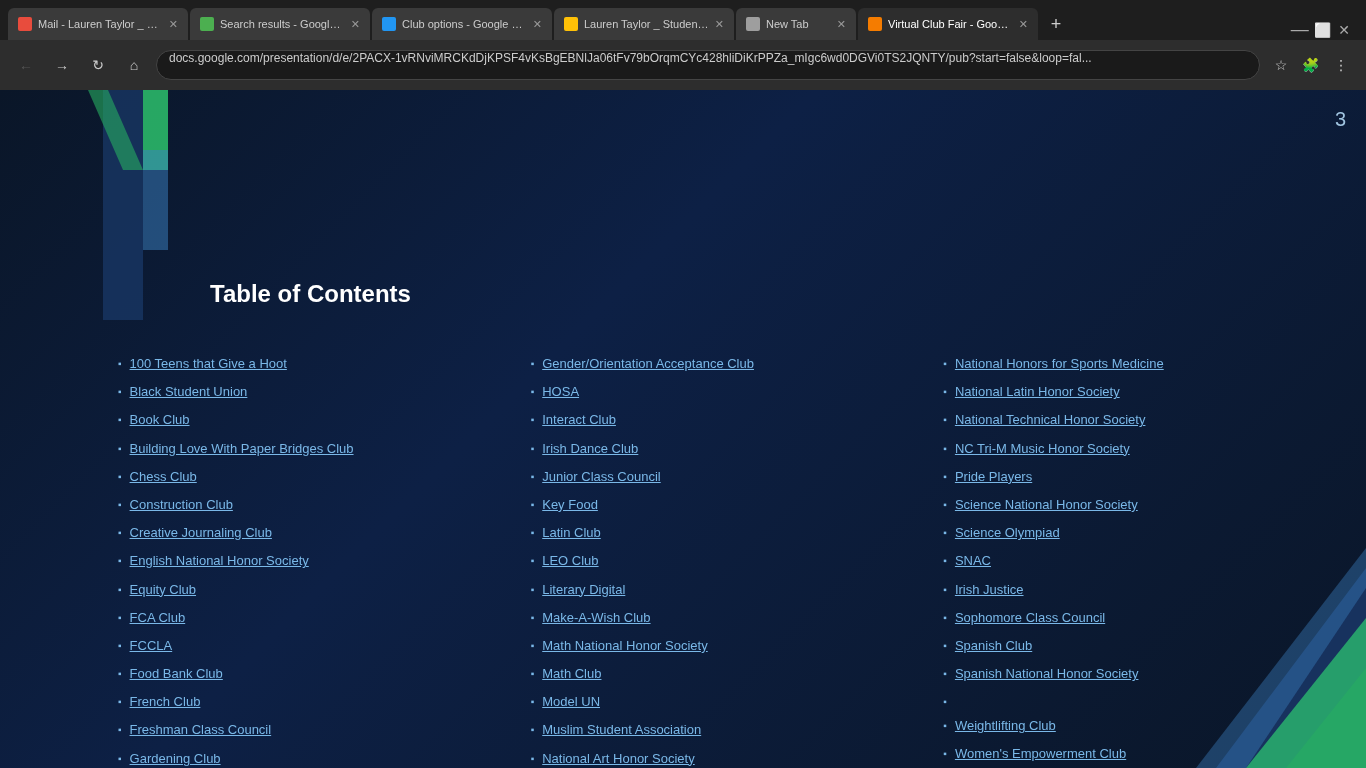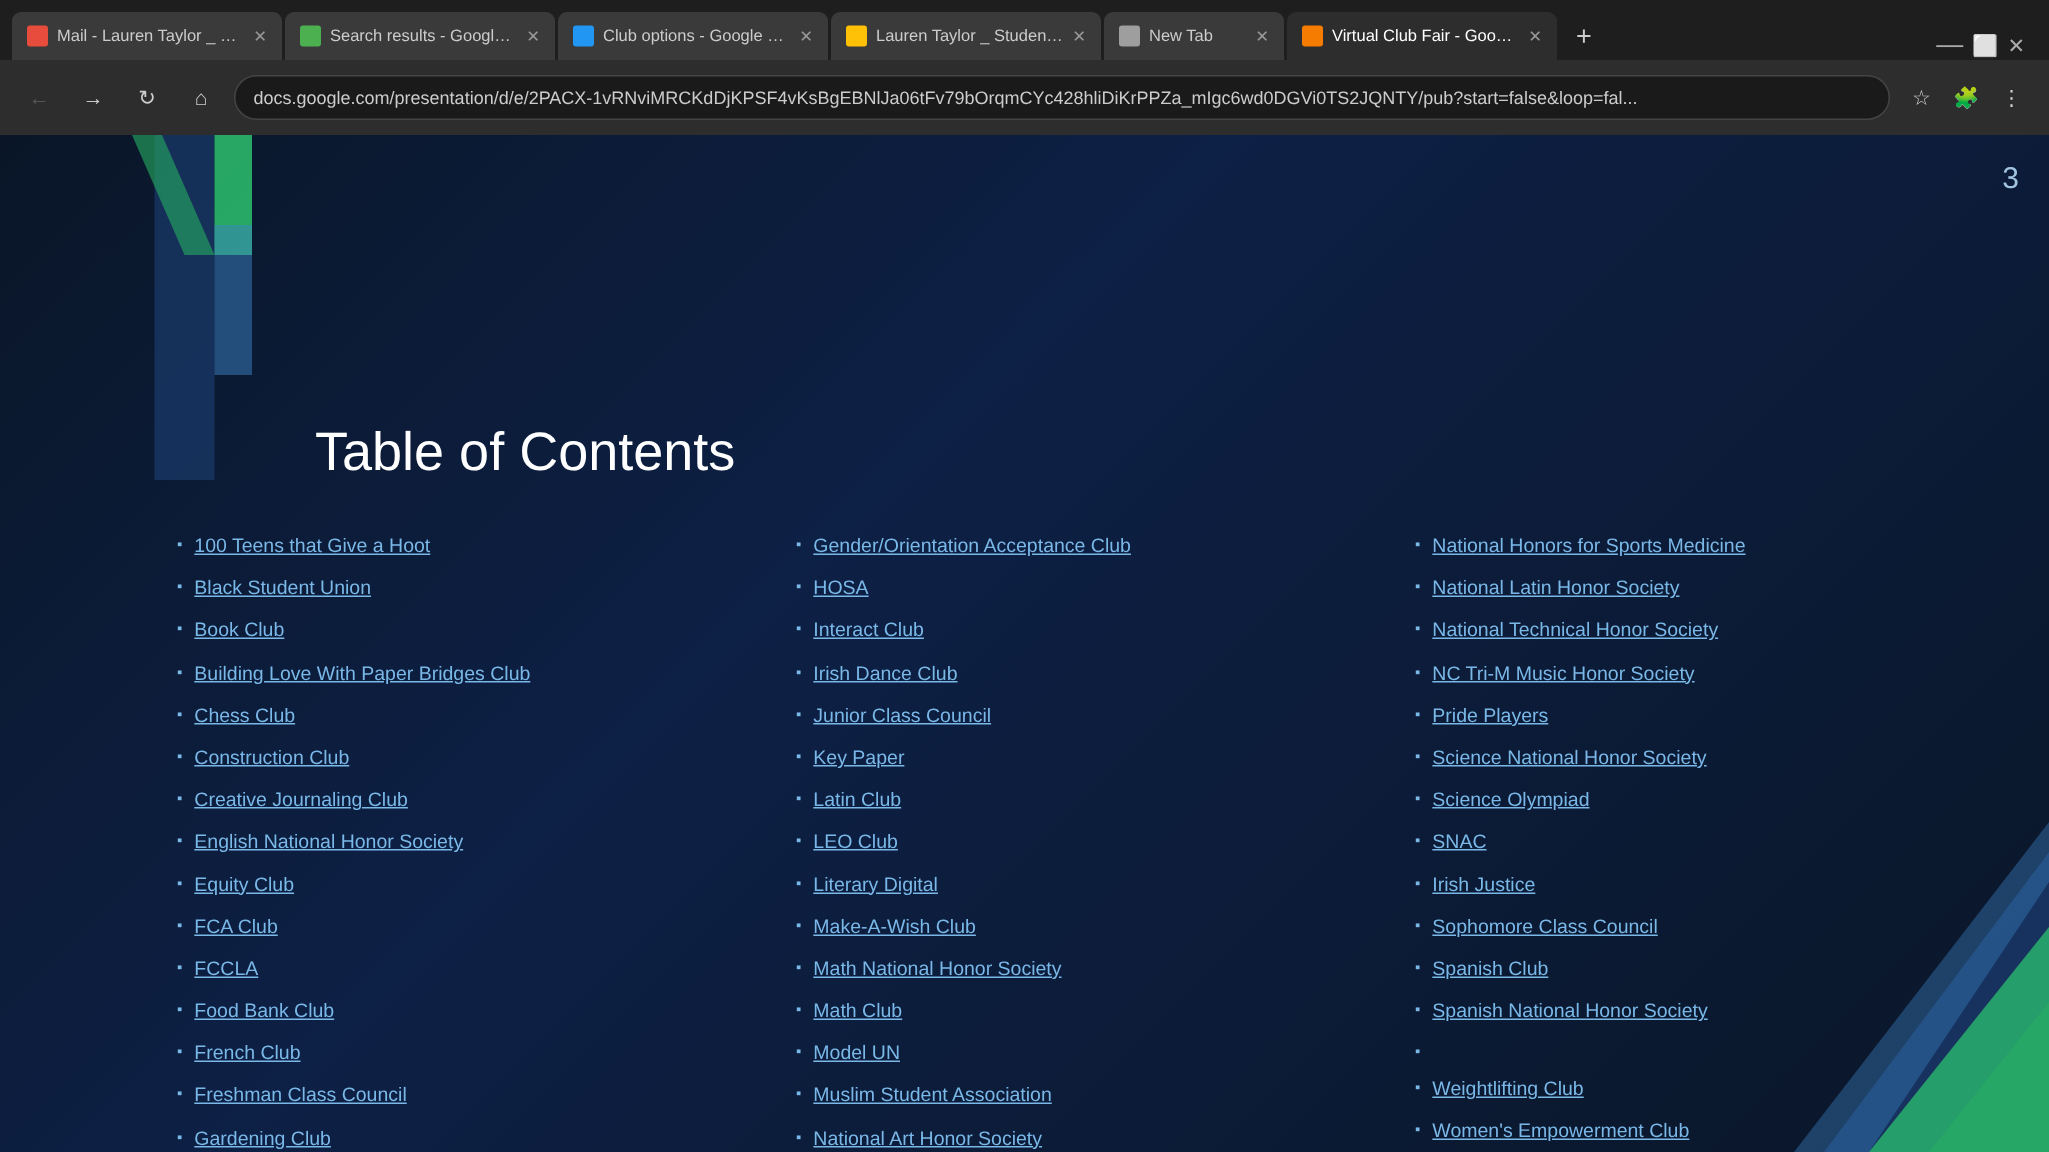--- a/index.html
+++ b/index.html
@@ -84,21 +84,20 @@
       cursor: pointer;
       border-radius: 50%;
     }
     .nav-btn.disabled { color: #555; }
     .address-bar {
       flex: 1;
       height: 30px;
       background: #1a1a1a;
       border-radius: 15px;
       display: flex;
-      align-items: center;
       padding: 0 12px;
       color: #ccc;
       font-size: 12px;
       border: 1px solid #444;
     }
     .address-text {
       overflow: hidden;
       white-space: nowrap;
       text-overflow: ellipsis;
     }
@@ -137,22 +136,22 @@
       font-size: 20px;
       font-weight: 300;
     }
 
     
     .slide-title {
       position: absolute;
       top: 190px;
       left: 210px;
       color: #ffffff;
-      font-size: 36px;
-      font-weight: 400;
+      font-size: 24px;
+      font-weight: 700;
     }
 
     
     .content-area {
       position: absolute;
       top: 265px;
       left: 108px;
       right: 20px;
       display: flex;
       gap: 0;
@@ -347,21 +346,21 @@
         <div class="club-item">
           <span class="bullet">▪</span>
           <span class="club-link">Irish Dance Club</span>
         </div>
         <div class="club-item">
           <span class="bullet">▪</span>
           <span class="club-link">Junior Class Council</span>
         </div>
         <div class="club-item">
           <span class="bullet">▪</span>
-          <span class="club-link">Key Paper</span>
+          <span class="club-link">Key Food</span>
         </div>
         <div class="club-item">
           <span class="bullet">▪</span>
           <span class="club-link">Latin Club</span>
         </div>
         <div class="club-item">
           <span class="bullet">▪</span>
           <span class="club-link">LEO Club</span>
         </div>
         <div class="club-item">

